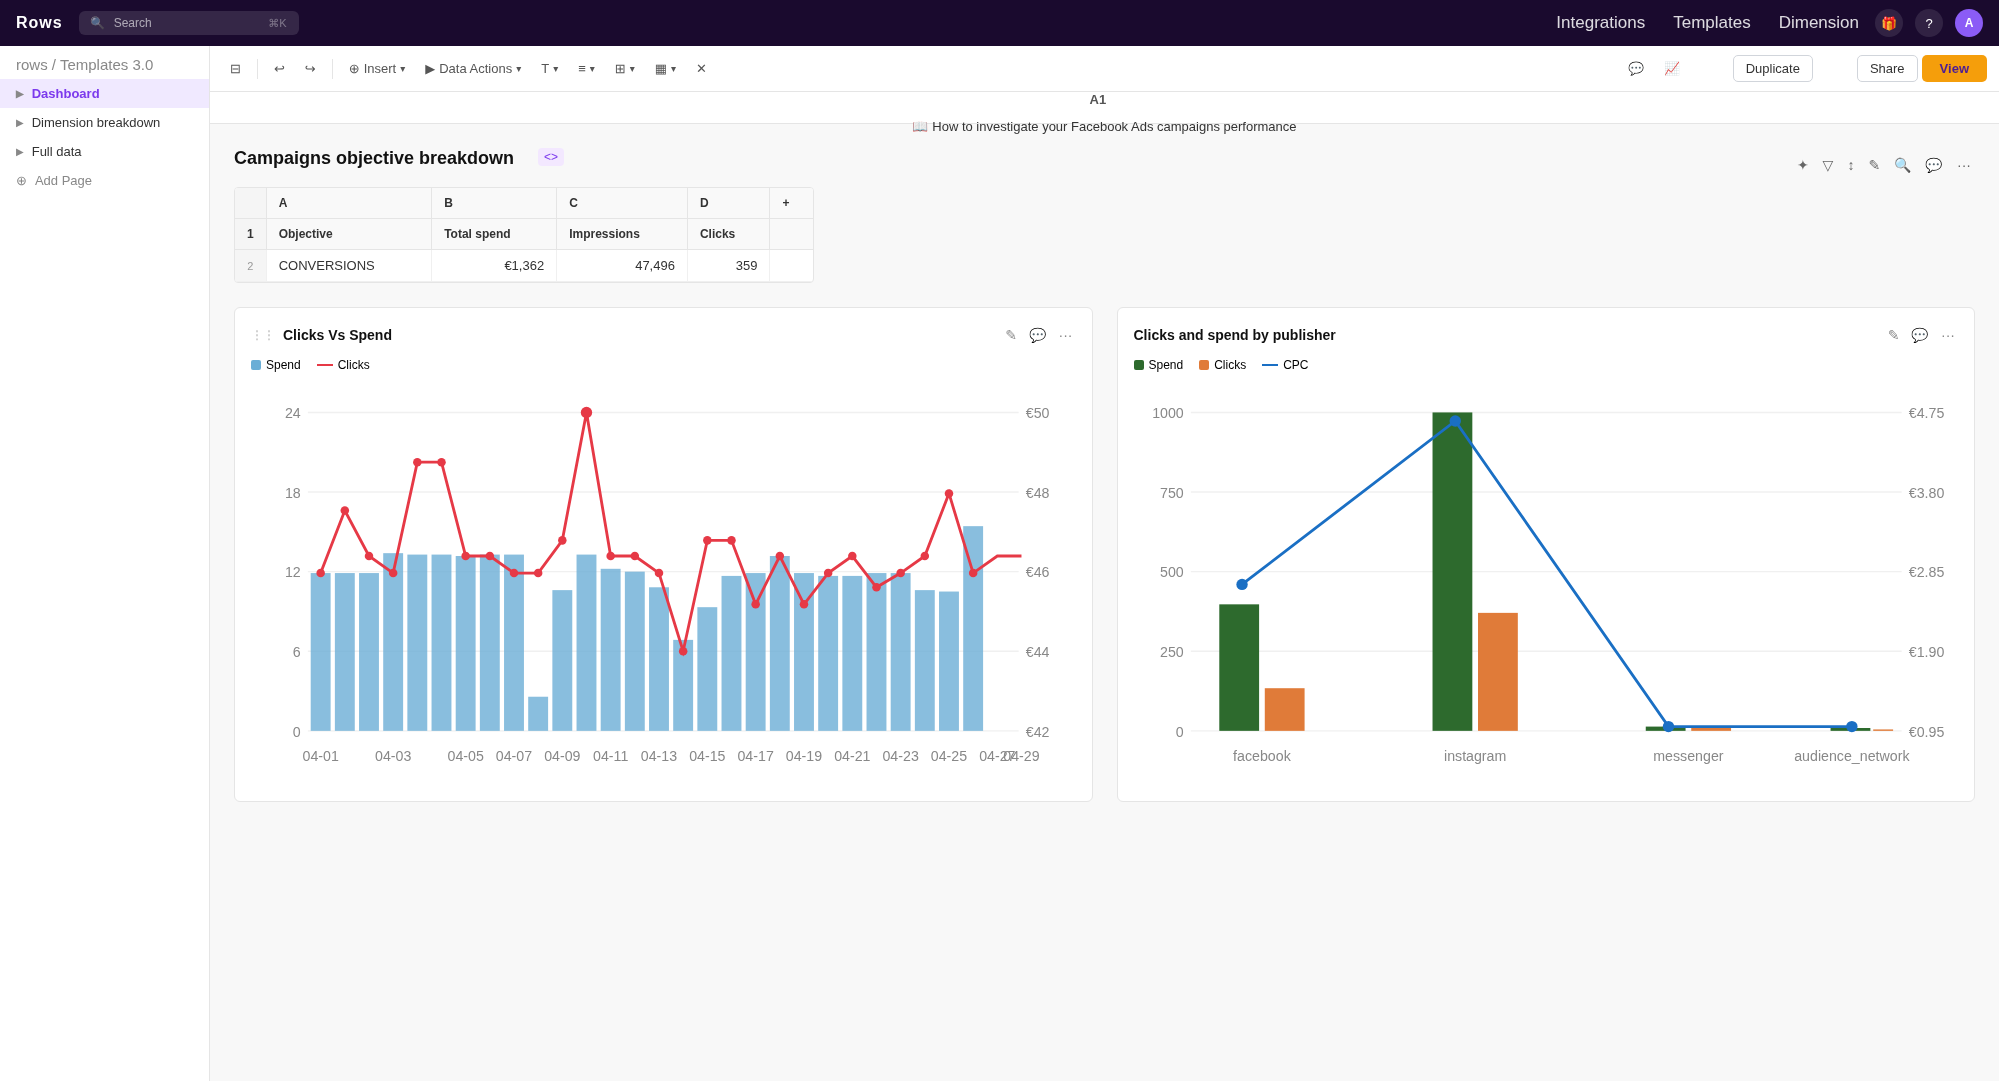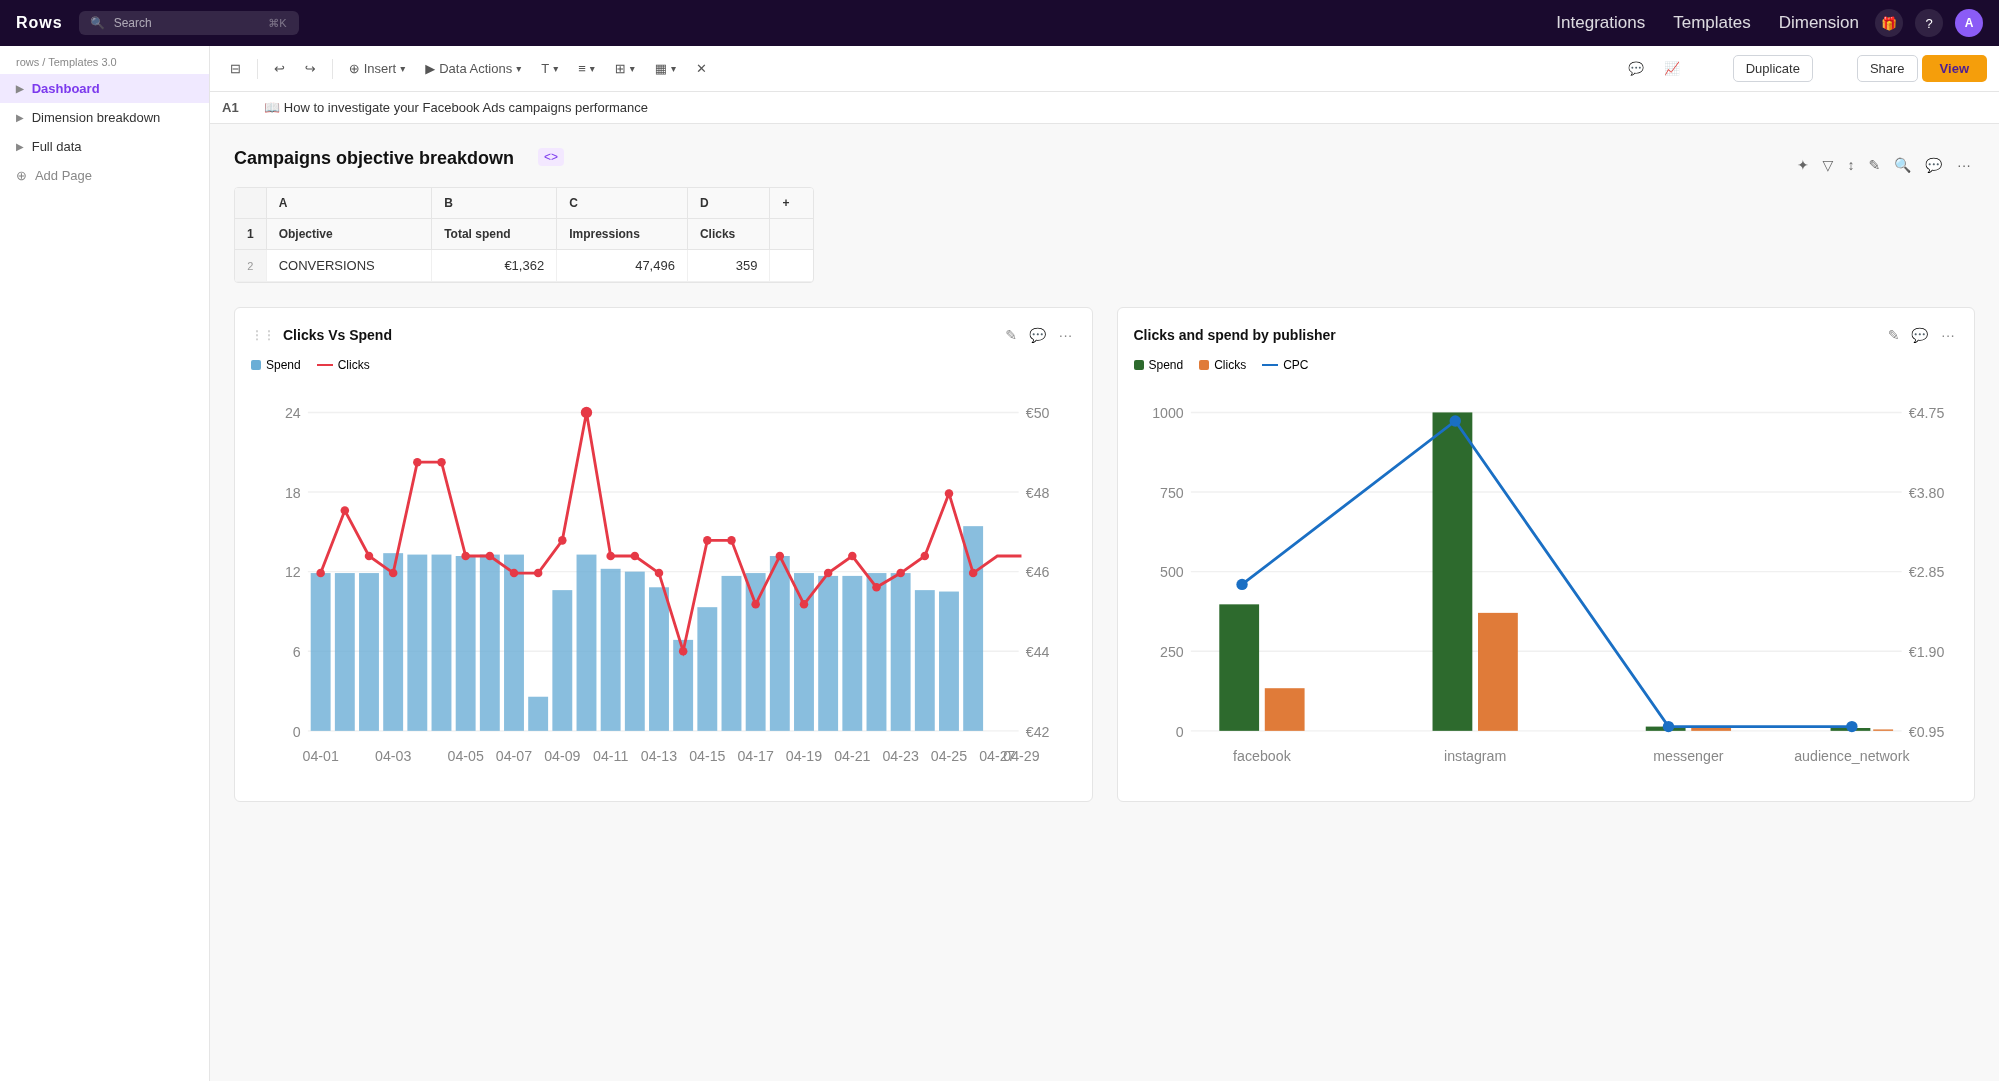--- a/index.html
+++ b/index.html
@@ -94,36 +94,37 @@
       height: 32px;
       display: flex;
       align-items: center;
       padding: 0 12px;
       gap: 12px;
       position: fixed;
       top: 92px; left: 210px; right: 0;
       z-index: 89;
       font-size: 13px;
       color: #333;
+      flex-direction: column;
     }
     .cell-ref { font-weight: 600; color: #555; min-width: 30px; }
 
     
     .sidebar {
       background: #fff;
       width: 210px;
       position: fixed;
       top: 46px; left: 0; bottom: 0;
       border-right: 1px solid #e5e5e5;
       overflow-y: auto;
       z-index: 80;
     }
     .sidebar-breadcrumb {
       padding: 10px 16px 6px;
-      font-size: 11px;
+      font-size: 15px;
       color: #888;
     }
     .sidebar-breadcrumb span { color: #888; }
     .sidebar-breadcrumb a { color: #888; text-decoration: none; }
     .sidebar-title {
       padding: 6px 16px 14px;
       font-size: 16px;
       font-weight: 700;
       color: #111;
       line-height: 1.3;

